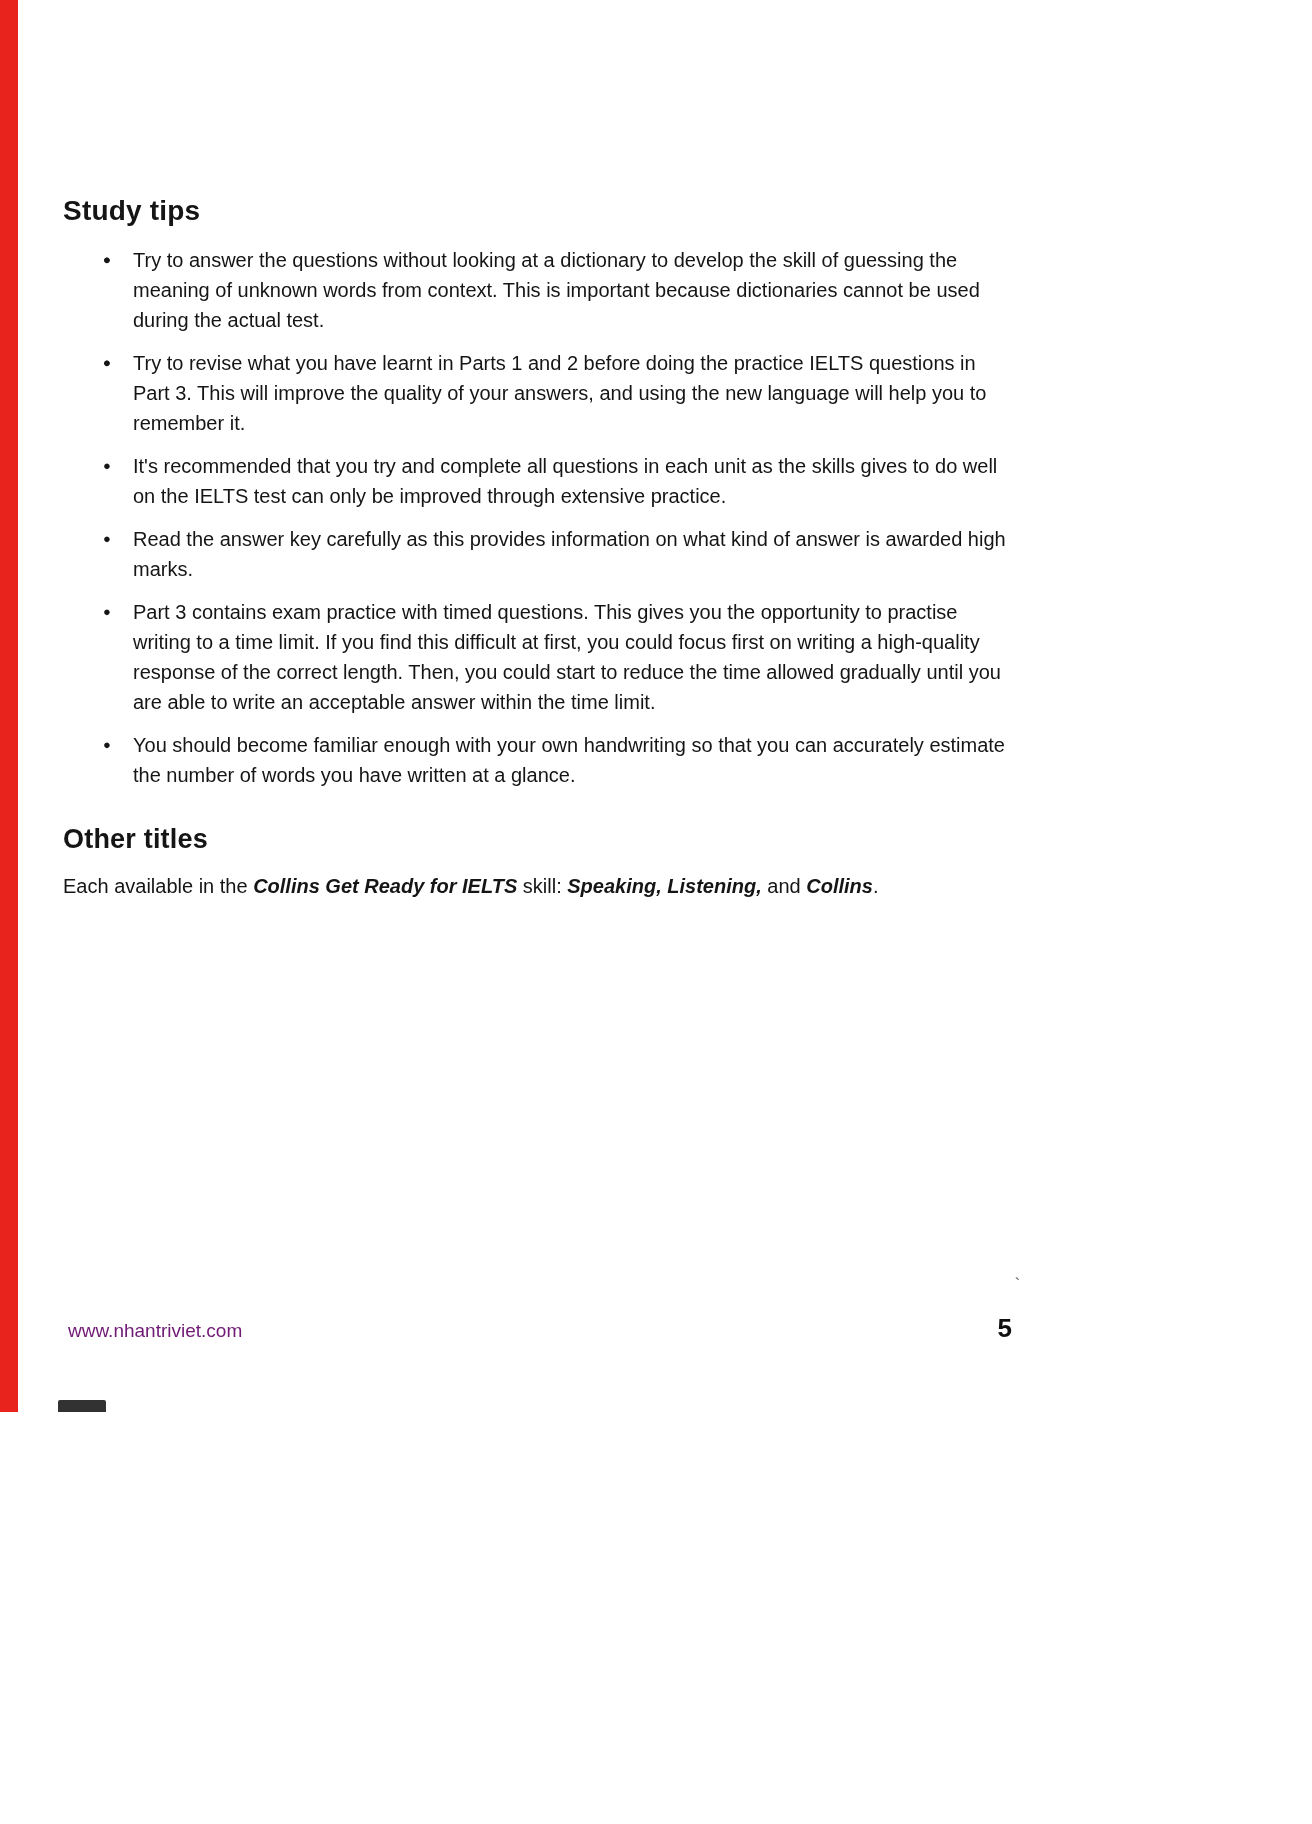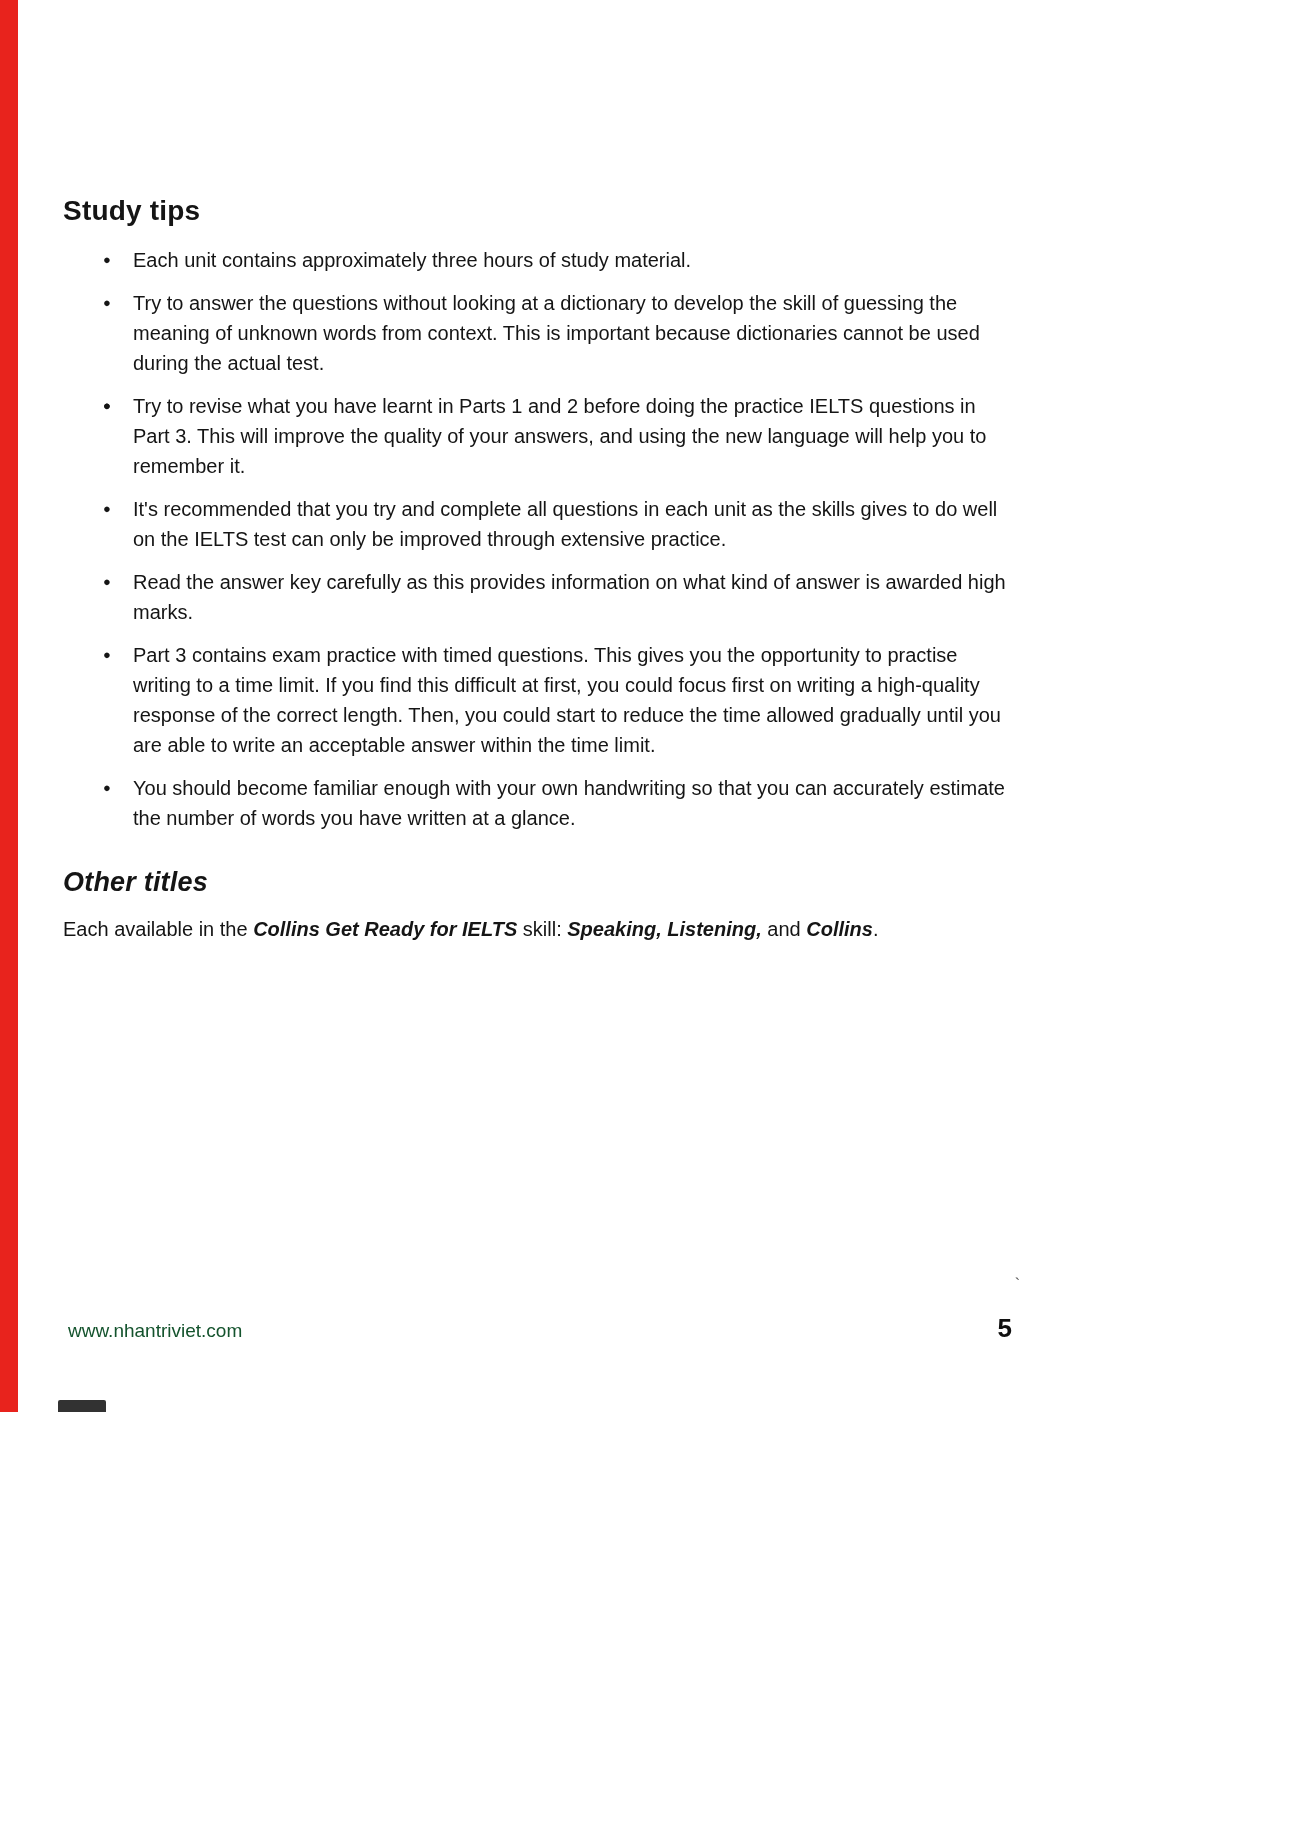--- a/index.html
+++ b/index.html
@@ -33,21 +33,20 @@
     font-size: 28px;
     font-weight: bold;
     margin: 0 0 18px 0;
     letter-spacing: 0.2px;
   }
   h2.section-heading {
     font-size: 27px;
     font-weight: bold;
     margin: 34px 0 16px 0;
     letter-spacing: 0.2px;
-    font-style: italic;
   }
   ul.tips {
     list-style: none;
     margin: 0;
     padding: 0 0 0 40px;
   }
   ul.tips li {
     position: relative;
     font-size: 20px;
     line-height: 30px;
@@ -73,21 +72,21 @@
     position: absolute;
     left: 68px;
     right: 300px;
     bottom: 68px;
     display: flex;
     justify-content: space-between;
     align-items: baseline;
   }
   .footer .website {
     font-size: 19px;
-    color: #14532d;
+    color: #701a75;
   }
   .footer .page-number {
     font-size: 26px;
     font-weight: bold;
     color: #101010;
   }
   .artifact {
     position: absolute;
     left: 58px;
     bottom: 0;
@@ -109,21 +108,21 @@
 <body>
 
 <div class="page">
 
   <div class="spine" style="background: rgb(232, 35, 29);"></div>
 
   <div class="content">
     <h1 class="section-heading">Study tips</h1>
 
     <ul class="tips" id="tips-list">
-        <li><span class="bullet" style="font-size: 13px;">●</span><span>Each unit contains approximately three hours of study material.</span></li>
+        <li><span class="bullet" style="font-size: 13px;">●</span></li>
         <li><span class="bullet" style="font-size: 13px;">●</span><span>Try to answer the questions without looking at a dictionary to develop the skill of guessing the meaning of unknown words from context. This is important because dictionaries cannot be used during the actual test.</span></li>
         <li><span class="bullet" style="font-size: 13px;">●</span></li>
         <li><span class="bullet" style="font-size: 13px;">●</span><span>Try to revise what you have learnt in Parts 1 and 2 before doing the practice IELTS questions in Part 3. This will improve the quality of your answers, and using the new language will help you to remember it.</span></li>
         <li><span class="bullet" style="font-size: 13px;">●</span><span>It's recommended that you try and complete all questions in each unit as the skills gives to do well on the IELTS test can only be improved through extensive practice.</span></li>
         <li><span class="bullet" style="font-size: 13px;">●</span><span>Read the answer key carefully as this provides information on what kind of answer is awarded high marks.</span></li>
         <li><span class="bullet" style="font-size: 13px;">●</span><span>Part 3 contains exam practice with timed questions. This gives you the opportunity to practise writing to a time limit. If you find this difficult at first, you could focus first on writing a high-quality response of the correct length. Then, you could start to reduce the time allowed gradually until you are able to write an acceptable answer within the time limit.</span></li>
         <li><span class="bullet" style="font-size: 13px;">●</span><span>You should become familiar enough with your own handwriting so that you can accurately estimate the number of words you have written at a glance.</span></li>
       </ul>
 
     <h2 class="section-heading">Other titles</h2>

